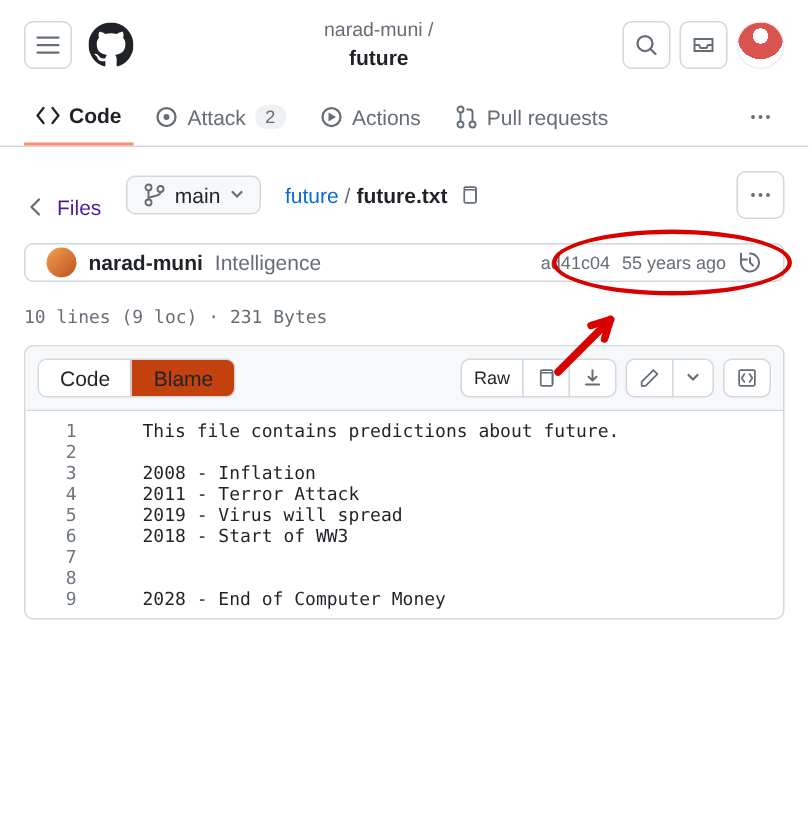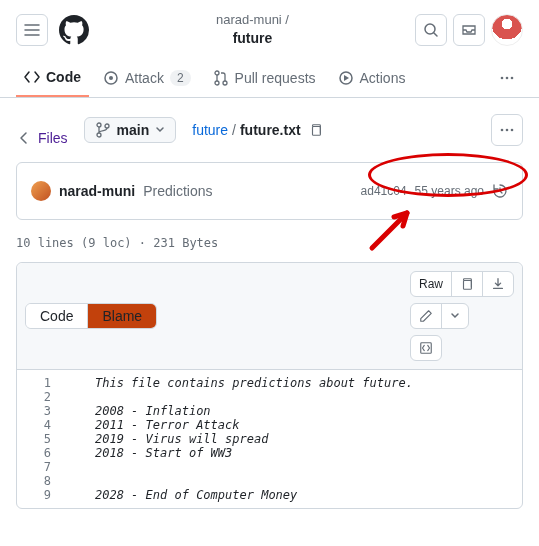--- a/index.html
+++ b/index.html
@@ -13,50 +13,50 @@
 .header-icons { display: flex; gap: 6px; align-items: center; }
 .icon-btn { width: 32px; height: 32px; border: 1px solid #d0d7de; border-radius: 6px; display: flex; align-items: center; justify-content: center; cursor: pointer; background: #fff; }
 .avatar { width: 32px; height: 32px; border-radius: 50%; background: radial-gradient(circle at 50% 30%, #fff 20%, #d9534f 20%, #d9534f 60%, #fff 60%); border: 1px solid #eee; cursor: pointer; }
 .repo-nav { display: flex; align-items: center; padding: 0 16px; border-bottom: 1px solid #d0d7de; gap: 6px; }
 .nav-item { display: flex; align-items: center; gap: 6px; padding: 10px 8px; color: #656d76; cursor: pointer; font-size: 14px; }
 .nav-item.active { color: #1f2328; border-bottom: 2px solid #fd8c73; font-weight: 600; }
 .nav-item .count { background: #afb8c133; border-radius: 10px; padding: 1px 7px; font-size: 12px; font-weight: 500; }
 .nav-more { margin-left: auto; }
 .file-nav { display: flex; align-items: center; padding: 16px; gap: 16px; }
 .files-link { display: flex; align-items: center; gap: 6px; cursor: pointer; color: #4c1d95; margin-top: 16px; }
-.branch-btn { display: flex; align-items: center; gap: 6px; padding: 4px 10px; border: 1px solid #d0d7de; border-radius: 6px; background: #f6f8fa; cursor: pointer; font-weight: 700; }
+.branch-btn { display: flex; align-items: center; gap: 6px; padding: 4px 10px; border: 1px solid #d0d7de; border-radius: 6px; background: #f6f8fa; cursor: pointer; font-weight: 400; }
 .breadcrumb { display: flex; align-items: center; gap: 4px; flex: 1; }
 .breadcrumb .link { color: #0969da; cursor: pointer; }
 .breadcrumb .sep { color: #656d76; }
 .breadcrumb .current { font-weight: 600; }
 .copy-icon { cursor: pointer; display: inline-flex; padding: 4px; }
-.meta-box { margin: 0 16px 16px; border: 1px solid #d0d7de; border-radius: 6px; display: flex; align-items: center; padding: 18px 14px; gap: 8px; position: relative; }
+.meta-box { margin: 0 16px 16px; border: 1px solid #d0d7de; border-radius: 6px; display: flex; align-items: center; padding: 2px 14px; gap: 8px; position: relative; }
 .commit-avatar { width: 20px; height: 20px; border-radius: 50%; background: linear-gradient(135deg, #f0a050, #c05020); }
 .commit-author { font-weight: 600; }
 .commit-msg { color: #656d76; }
 .commit-right { margin-left: auto; display: flex; align-items: center; gap: 8px; color: #656d76; font-size: 12px; }
 .commit-sha { color: #656d76; }
 .circle-annotation { position: absolute; right: -6px; top: -10px; width: 160px; height: 44px; border: 3px solid #d90000; border-radius: 50%/50%; pointer-events: none; }
 .arrow-annotation { position: absolute; right: 100px; top: 40px; pointer-events: none; }
 .file-info { padding: 0 16px 12px; color: #656d76; font-size: 12px; font-family: ui-monospace, SFMono-Regular, Menlo, monospace; }
 .code-box { margin: 0 16px 24px; border: 1px solid #d0d7de; border-radius: 6px; }
 .code-toolbar { display: flex; align-items: center; padding: 8px; border-bottom: 1px solid #d0d7de; background: #f6f8fa; border-radius: 6px 6px 0 0; }
 .tab-group { display: flex; border: 1px solid #d0d7de; border-radius: 6px; overflow: hidden; }
 .tab-btn { padding: 4px 14px; background: #c2410c; cursor: pointer; font-size: 14px; }
 .tab-btn.active { background: #fff; font-weight: 500; }
 .tab-btn + .tab-btn { border-left: 1px solid #d0d7de; }
-.toolbar-right { margin-left: auto; display: flex; align-items: flex-start; gap: 6px; flex-direction: column; }
+.toolbar-right { margin-left: auto; display: flex; align-items: center; gap: 6px; }
 .mini-group { display: flex; border: 1px solid #d0d7de; border-radius: 6px; overflow: hidden; background: #fff; }
 .mini-btn { padding: 5px 8px; display: flex; align-items: center; cursor: pointer; font-size: 12px; }
 .mini-btn + .mini-btn { border-left: 1px solid #d0d7de; }
 .solo-btn { padding: 5px 8px; border: 1px solid #d0d7de; border-radius: 6px; display: flex; align-items: center; cursor: pointer; background: #fff; }
 .code-body { font-family: ui-monospace, SFMono-Regular, Menlo, monospace; font-size: 12px; padding: 6px 0; }
 .code-line { display: flex; }
 .line-num { width: 50px; text-align: right; padding-right: 16px; color: #6e7781; user-select: none; }
-.line-text { padding-left: 28px; white-space: pre; font-style: italic; }
+.line-text { padding-left: 28px; white-space: pre; }
 svg { display: block; }
 </style>
 </head>
 <body>
 
 <div class="header">
   <div class="hamburger">
     <svg width="16" height="16" viewBox="0 0 16 16">
         <path d="M1 3h14M1 8h14M1 13h14" stroke="#656d76" stroke-width="1.5" stroke-linecap="round"></path>
       </svg>
@@ -96,33 +96,33 @@
   <div class="nav-item">
     <svg width="16" height="16" viewBox="0 0 16 16">
         <circle cx="8" cy="8" r="6" fill="none" stroke="#656d76" stroke-width="1.5"></circle>
         <circle cx="8" cy="8" r="2" fill="#656d76"></circle>
       </svg>
     <span>Attack</span>
     <span class="count">2</span>
   </div>
   <div class="nav-item">
     <svg width="16" height="16" viewBox="0 0 16 16">
+        <circle cx="8" cy="8" r="6" fill="none" stroke="#656d76" stroke-width="1.5"></circle>
+        <path d="M6 5l5 3-5 3z" fill="#656d76"></path>
+      </svg>
+    <span>Actions</span>
+  </div>
+  <div class="nav-item">
+    <svg width="16" height="16" viewBox="0 0 16 16">
         <circle cx="4" cy="3" r="2" fill="none" stroke="#656d76" stroke-width="1.3"></circle>
         <circle cx="4" cy="13" r="2" fill="none" stroke="#656d76" stroke-width="1.3"></circle>
         <circle cx="12" cy="13" r="2" fill="none" stroke="#656d76" stroke-width="1.3"></circle>
         <path d="M4 5v6M8 3h2a2 2 0 012 2v6" fill="none" stroke="#656d76" stroke-width="1.3"></path>
       </svg>
     <span>Pull requests</span>
-  </div>
-  <div class="nav-item">
-    <svg width="16" height="16" viewBox="0 0 16 16">
-        <circle cx="8" cy="8" r="6" fill="none" stroke="#656d76" stroke-width="1.5"></circle>
-        <path d="M6 5l5 3-5 3z" fill="#656d76"></path>
-      </svg>
-    <span>Actions</span>
   </div>
   <div class="nav-item nav-more">
     <svg width="16" height="16" viewBox="0 0 16 16">
         <circle cx="3" cy="8" r="1.3" fill="#656d76"></circle>
         <circle cx="8" cy="8" r="1.3" fill="#656d76"></circle>
         <circle cx="13" cy="8" r="1.3" fill="#656d76"></circle>
       </svg>
   </div>
 </div>
 
@@ -161,21 +161,21 @@
         <circle cx="3" cy="8" r="1.3" fill="#656d76"></circle>
         <circle cx="8" cy="8" r="1.3" fill="#656d76"></circle>
         <circle cx="13" cy="8" r="1.3" fill="#656d76"></circle>
       </svg>
   </div>
 </div>
 
 <div class="meta-box">
   <div class="commit-avatar"></div>
   <span class="commit-author">narad-muni</span>
-  <span class="commit-msg">Predictions</span>
+  <span class="commit-msg">Intelligence</span>
   <div class="commit-right">
     <span class="commit-sha">ad41c04</span>
     <span>55 years ago</span>
     <span>
       <svg width="16" height="16" viewBox="0 0 16 16">
           <path d="M8 2a6 6 0 11-5.6 3.8M2 2v4h4" fill="none" stroke="#656d76" stroke-width="1.3" stroke-linecap="round"></path>
           <path d="M8 5v3l2 2" fill="none" stroke="#656d76" stroke-width="1.3" stroke-linecap="round"></path>
         </svg>
     </span>
   </div>

